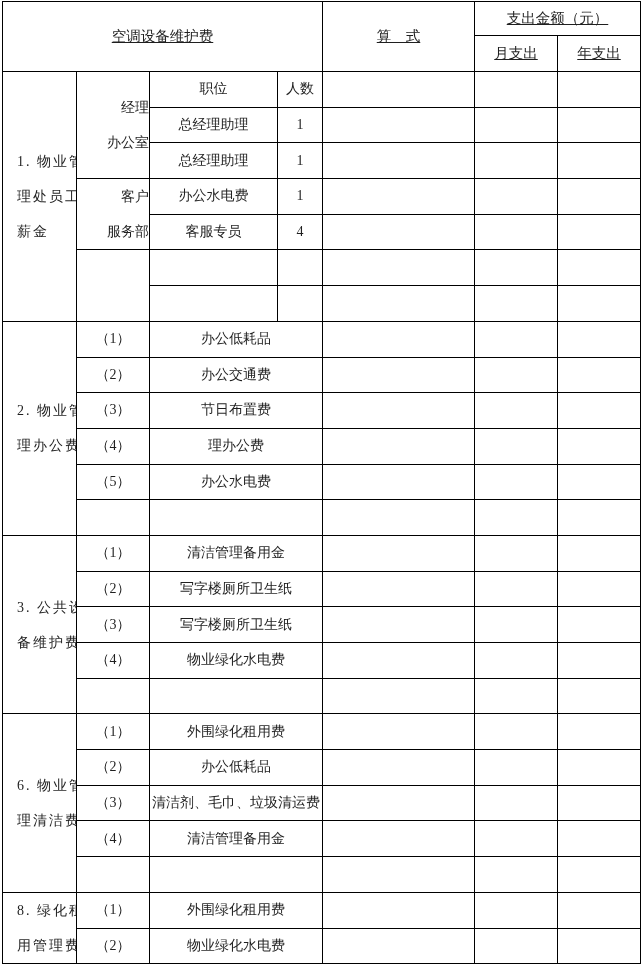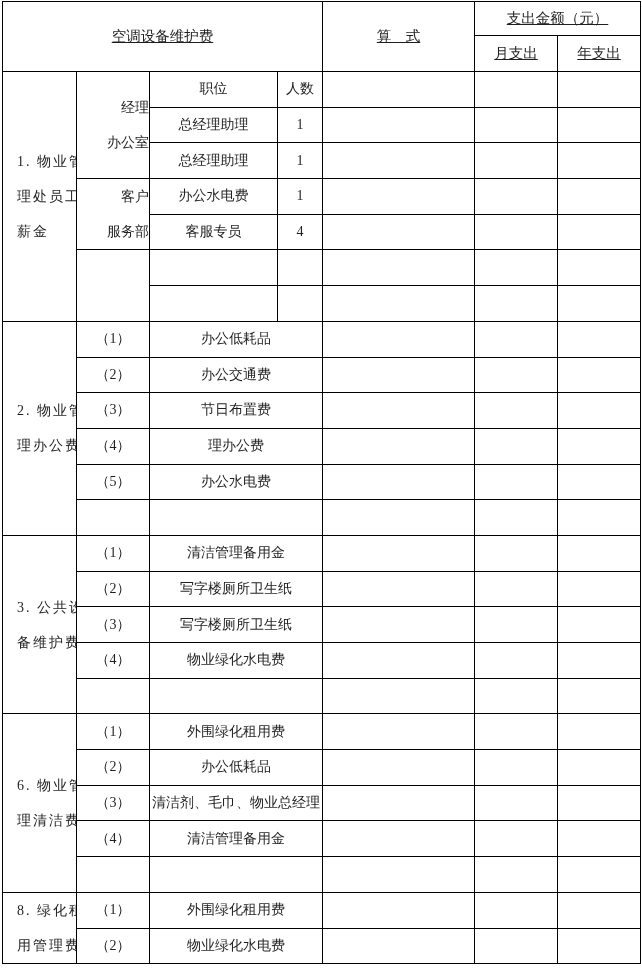--- a/index.html
+++ b/index.html
@@ -231,21 +231,21 @@
     </tr>
     <tr>
       <td>（2）</td>
       <td colspan="2">办公低耗品</td>
       <td></td>
       <td></td>
       <td></td>
     </tr>
     <tr>
       <td>（3）</td>
-      <td colspan="2">清洁剂、毛巾、物业总经理</td>
+      <td colspan="2">清洁剂、毛巾、垃圾清运费</td>
       <td></td>
       <td></td>
       <td></td>
     </tr>
     <tr>
       <td>（4）</td>
       <td colspan="2">清洁管理备用金</td>
       <td></td>
       <td></td>
       <td></td>

